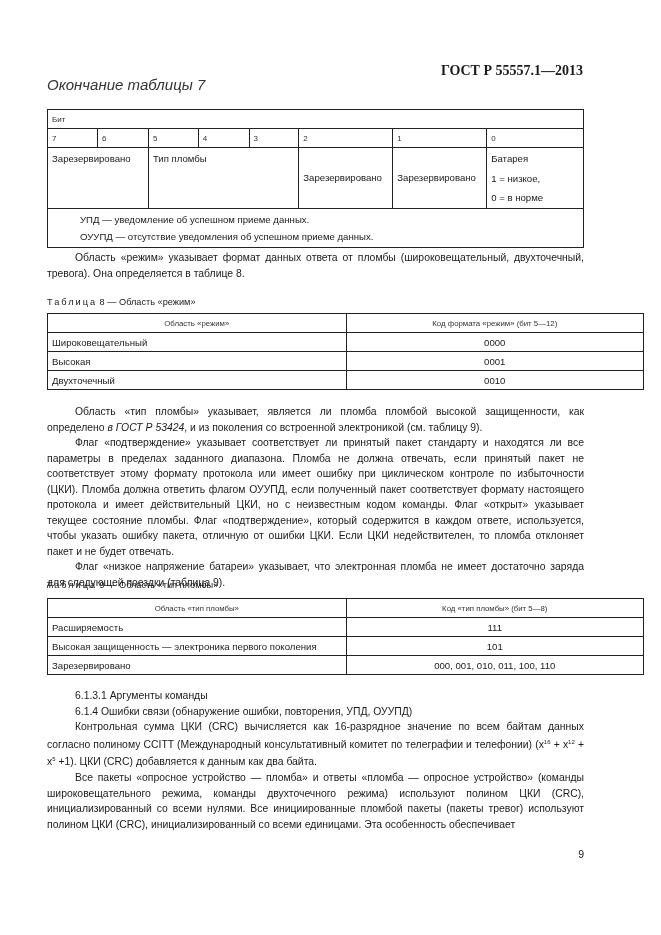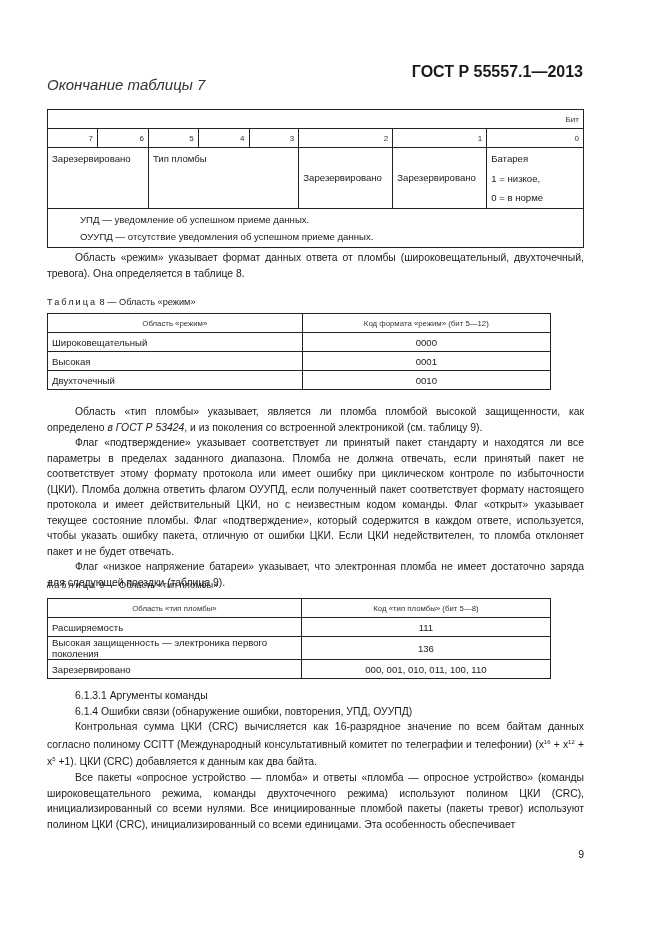--- a/index.html
+++ b/index.html
@@ -1,32 +1,32 @@
 <!DOCTYPE html>
 <html><head>
 <meta charset="utf-8">
 <style>
   html, body { margin: 0; padding: 0; background: #ffffff; }
   body { width: 661px; height: 935px; position: relative; overflow: hidden;
          font-family: "Liberation Sans", sans-serif; color: #1a1a1a; }
-  .hdr { position: absolute; top: 63px; right: 78px; font-weight: bold; font-size: 16px; }
+  .hdr { position: absolute; top: 63px; right: 78px; font-weight: bold; font-size: 14px; font-family: Liberation Serif, serif; }
   .cont { position: absolute; left: 47px; top: 76px; font-style: italic; font-size: 15px; color: #333; }
   table { border-collapse: collapse; position: absolute; font-size: 9.6px; }
   td, th { border: 1px solid #222; padding: 0 4px; font-weight: normal; }
   #t7 { left: 47px; top: 109px; width: 537px; }
   #t7 td { height: 18px; }
-  #t7 .c { text-align: right; font-size: 8px; color: #333; }
+  #t7 .c { text-align: left; font-size: 8px; color: #333; }
   #t7 .cell { vertical-align: top; line-height: 19.5px; padding-top: 1px; }
   #t7 .mid { vertical-align: middle; }
   #t7 .notes { padding-left: 32px; line-height: 17px; padding-top: 2px; padding-bottom: 2px; margin-top: 44px; }
   .para { position: absolute; left: 47px; width: 537px; font-size: 10.4px; line-height: 15.5px; text-align: justify; margin: 0; }
   .para p { margin: 0; text-indent: 28px; }
   .cap { position: absolute; left: 47px; font-size: 9.2px; }
   .cap .sp { letter-spacing: 2px; }
-  .t2 { left: 47px; width: 504px; }
+  .t2 { left: 47px; width: 597px; }
   .t2 td { height: 18px; }
   .t2 .h { text-align: center; font-size: 7.8px; color: #333; }
   .t2 .v { text-align: center; }
   .bold { font-weight: normal; }
   sup { font-size: 6px; }
   .pnum { position: absolute; right: 77px; top: 848px; font-size: 10.5px; }
 </style>
 </head>
 <body>
 
@@ -131,21 +131,21 @@
       <tr>
     <td class="h">Область «тип пломбы»</td>
     <td class="h">Код «тип пломбы» (бит 5—8)</td>
   </tr>
   <tr>
     <td>Расширяемость</td>
     <td class="v">111</td>
   </tr>
   <tr>
     <td>Высокая защищенность — электроника первого поколения</td>
-    <td class="v">136</td>
+    <td class="v">101</td>
   </tr>
   <tr>
     <td>Зарезервировано</td>
     <td class="v">000, 001, 010, 011, 100, 110</td>
   </tr>
 </tbody>
   </table>
 
 <div class="para" style="top:688px">
   <p>6.1.3.1 Аргументы команды</p>

